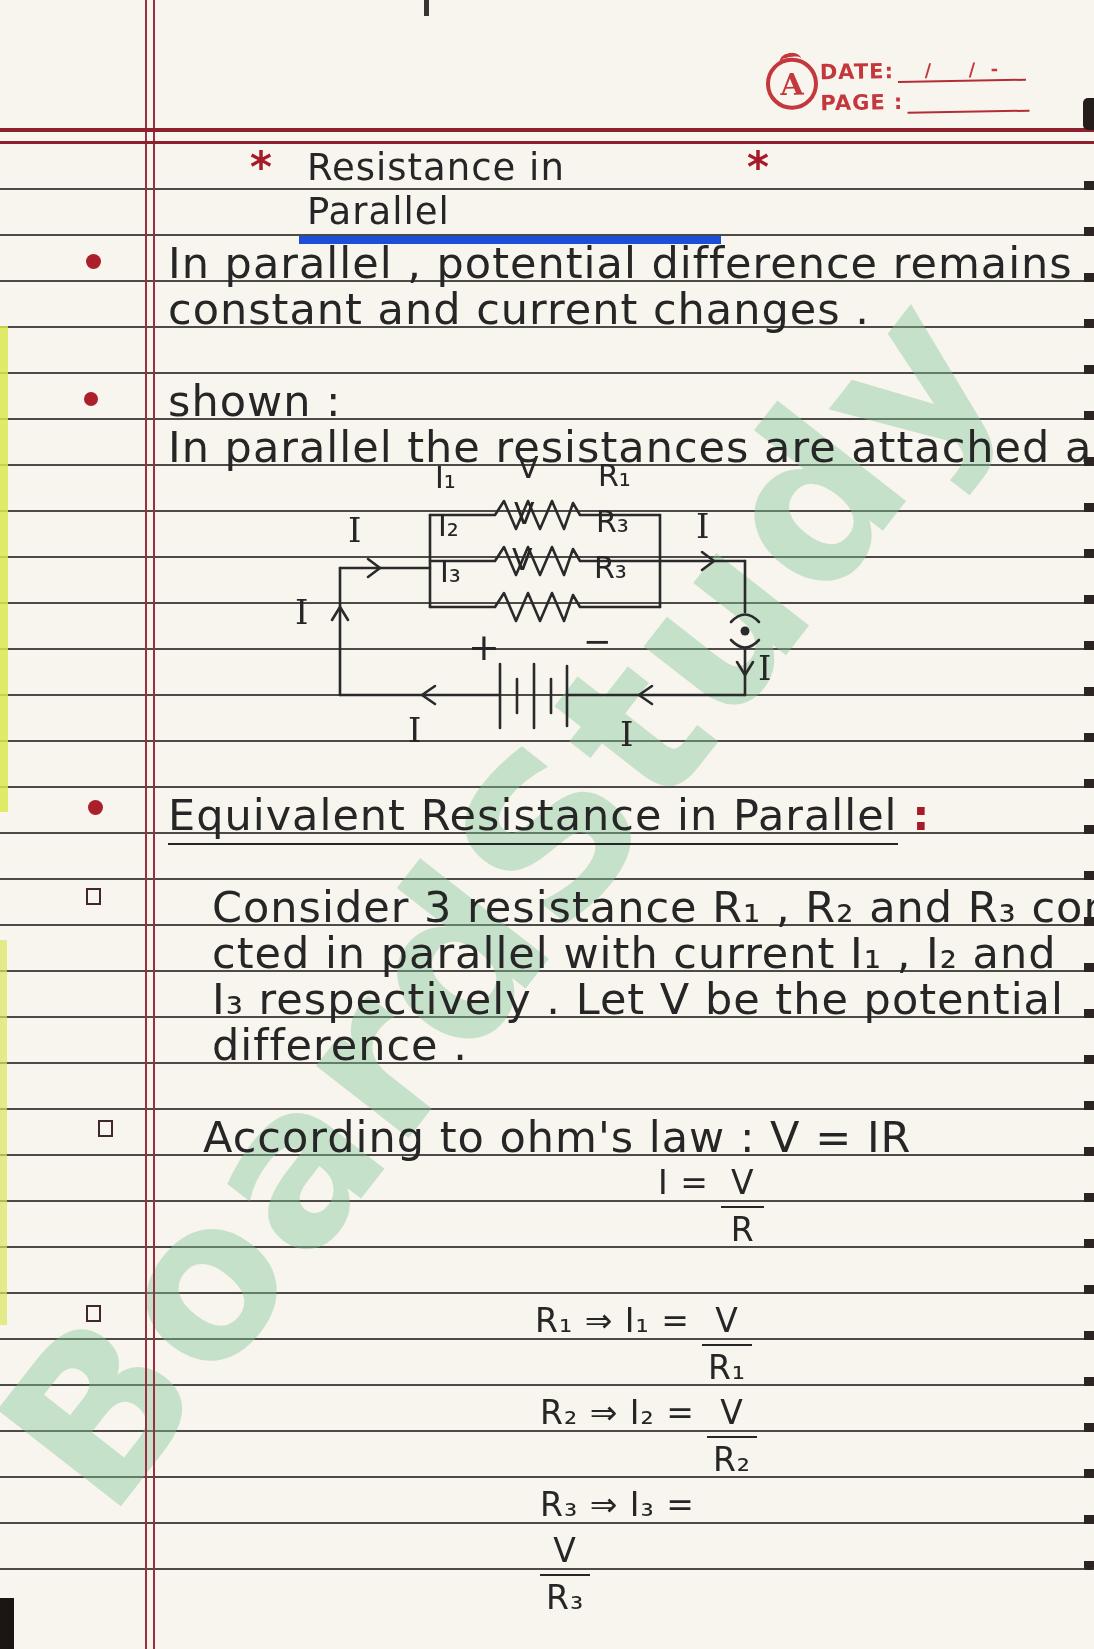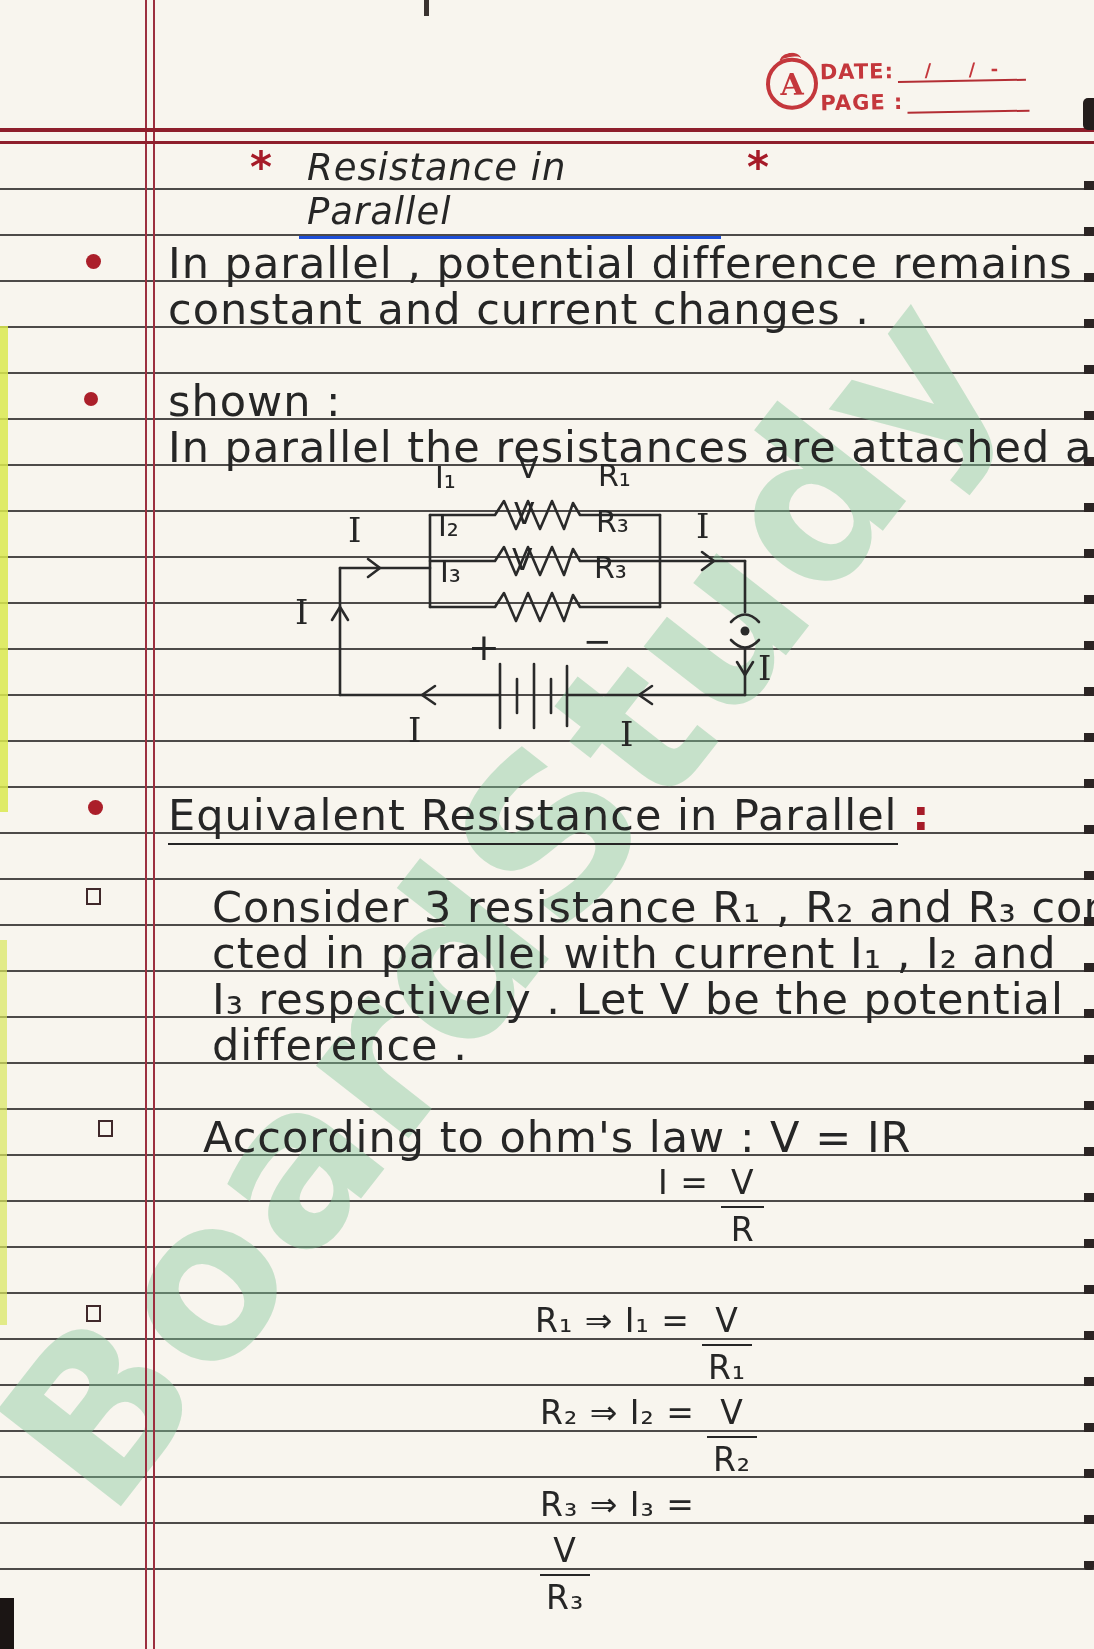--- a/index.html
+++ b/index.html
@@ -59,21 +59,21 @@
   .dateline{width:128px;}
   .pageline{width:122px;}
 
   
   .hand{position:absolute;font-size:43px;letter-spacing:1px;line-height:46px;color:#262626;white-space:nowrap;}
   .title-row{
     position:absolute;left:250px;top:146px;width:520px;display:flex;justify-content:center;
     align-items:flex-start;gap:26px;font-size:37px;letter-spacing:1px;line-height:44px;
   }
   .ast{color:#a61b28;font-size:42px;font-weight:bold;line-height:44px;}
-  .title-text{border-bottom:3px solid #1d4ed8;padding:0 8px 2px 8px;font-style:italic;}
+  .title-text{border-bottom:8px solid #1d4ed8;padding:0 8px 2px 8px;}
   .heading-underline{border-bottom:2.5px solid #252525;padding-bottom:3px;}
   .red-colon{color:#a61b28;font-weight:bold;}
 
   .dot{position:absolute;width:15px;height:15px;border-radius:50%;background:#ab1f2a;}
   .sq{position:absolute;width:11px;height:13px;border:2.5px solid #40282a;background:transparent;}
 
   .eq{position:absolute;display:flex;align-items:flex-start;font-size:33px;letter-spacing:1px;}
   .eq .lhs{line-height:46px;margin-right:12px;}
   .frac{display:inline-flex;flex-direction:column;text-align:center;}
   .frac .num{line-height:46px;padding:0 10px;border-bottom:2.5px solid #262626;}

